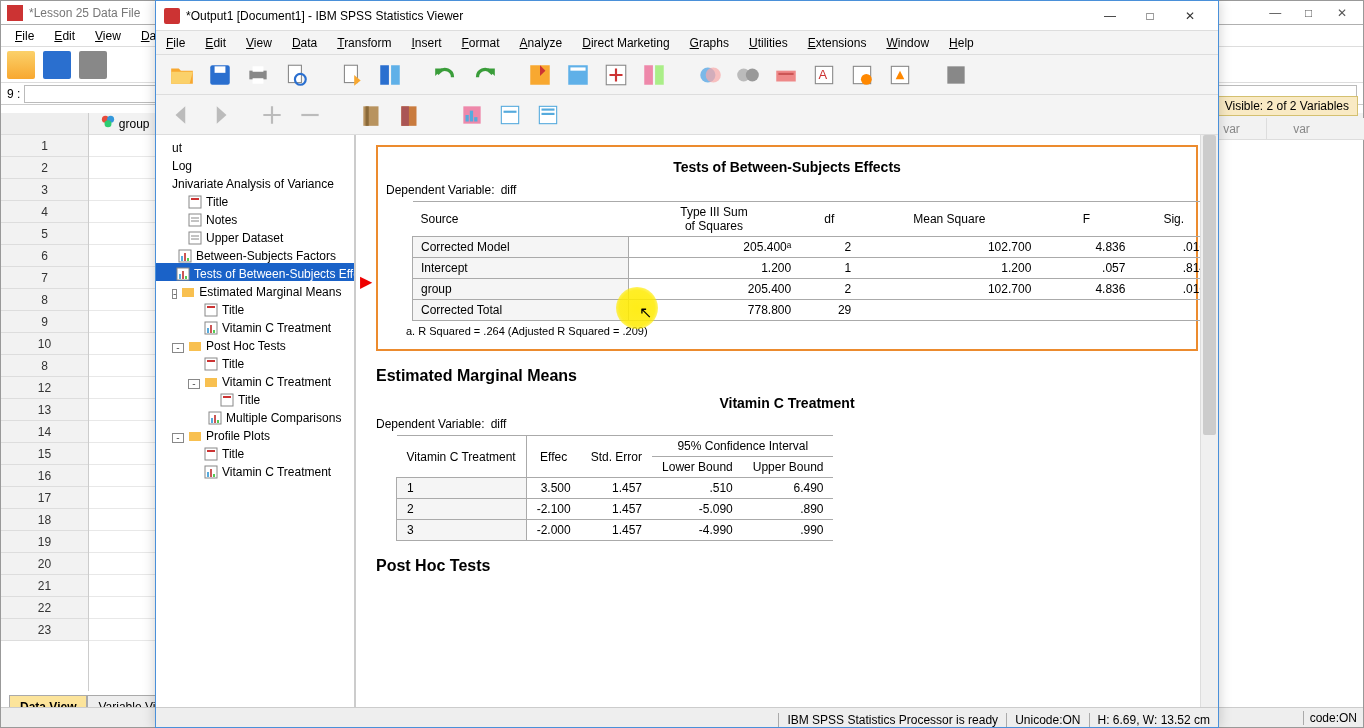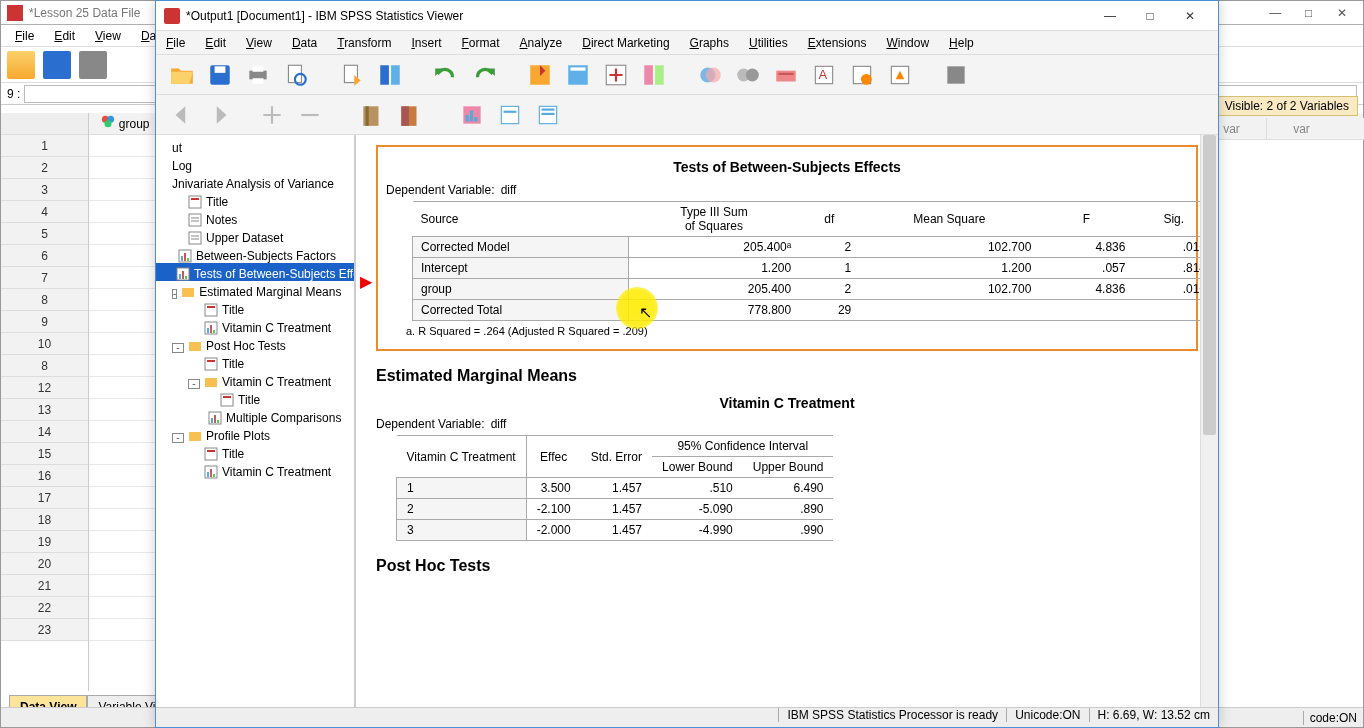--- a/index.html
+++ b/index.html
@@ -82,21 +82,21 @@
 
 table.means { border-collapse: collapse; margin: 4px 20px; font-size: 11px; }
 table.means th, table.means td { padding: 3px 10px; border-bottom: 1px solid #aaa; }
 table.means th { border-top: 1px solid #aaa; font-weight: normal; text-align: center; }
 table.means td.lbl { background: #f5f5f5; border-left: 1px solid #aaa; border-right: 1px solid #aaa; text-align: left; }
 table.means td.num { text-align: right; }
 
 .highlight { position: absolute; width: 42px; height: 42px; border-radius: 50%; background: radial-gradient(circle, rgba(255,235,0,0.9) 0%, rgba(255,235,0,0.85) 60%, rgba(255,235,0,0) 100%); pointer-events: none; }
 .cursor { position: absolute; font-size: 16px; color: #000; }
 
-.v-statusbar { height: 20px; background: #eee; border-top: 1px solid #ccc; display: flex; align-items: flex-start; justify-content: flex-end; font-size: 11px; }
+.v-statusbar { height: 20px; background: #eee; border-top: 1px solid #ccc; display: flex; align-items: flex-end; justify-content: flex-end; font-size: 11px; }
 .v-statusbar .it { border-left: 1px solid #aaa; padding: 0 8px; }
 
 .ic-folder { background: linear-gradient(#fbd16a,#f8a830); border-radius: 2px; }
 .ic-save { background: #2a6fcf; border-radius: 2px; }
 .ic-print { background: #888; border-radius: 2px; }
 .groupball { width: 14px; height: 14px; display: inline-block; }
 </style>
 </head>
 <body>
 

